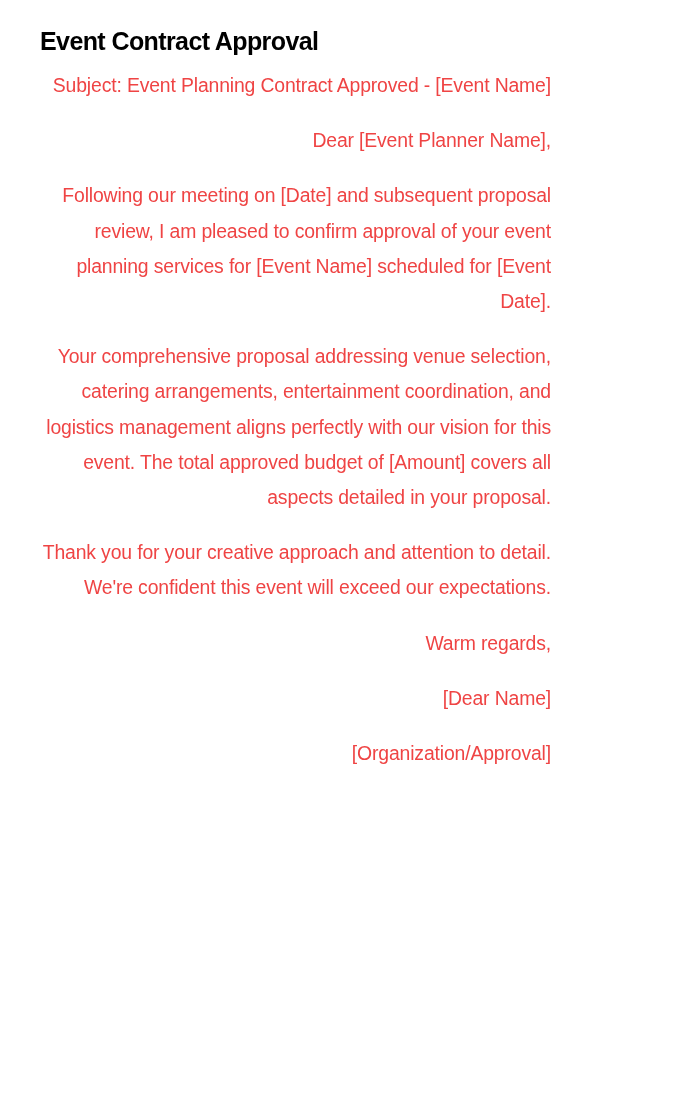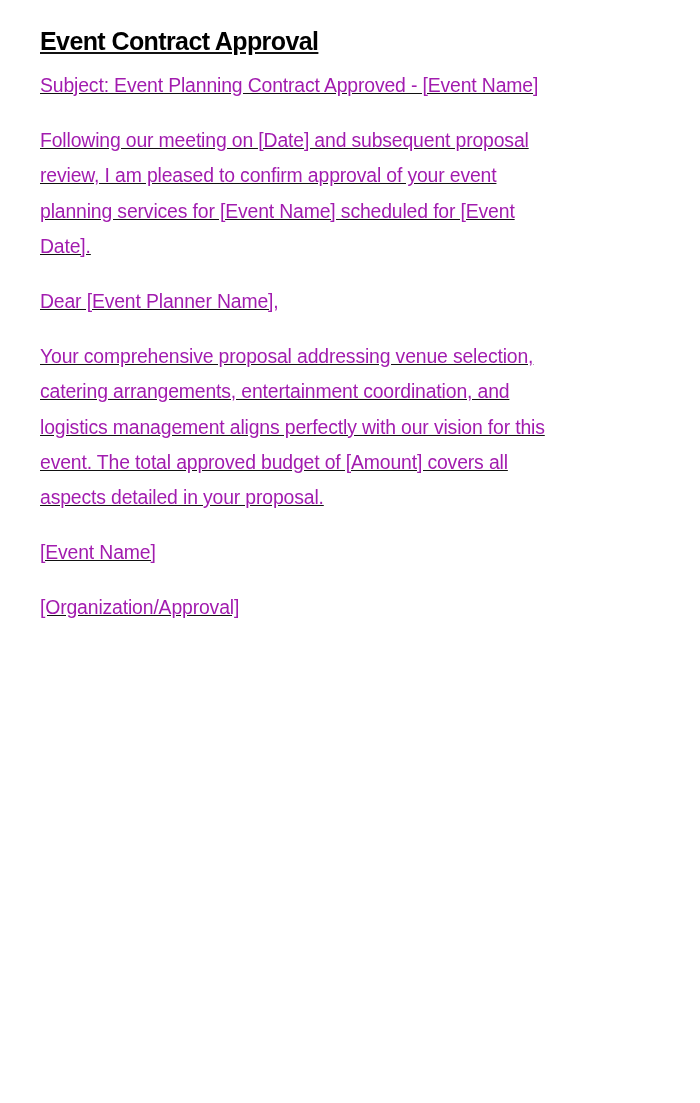--- a/index.html
+++ b/index.html
@@ -11,46 +11,48 @@
       width: 700px;
       height: 1103px;
       overflow: hidden;
       font-family: "Liberation Sans", sans-serif;
       color: #111111;
     }
     .page {
       padding: 24px 40px 0 40px;
       box-sizing: border-box;
       width: 591px;
-      text-decoration: underline;
     }
     .title {
       font-family: "Liberation Sans", sans-serif;
       font-weight: bold;
       font-size: 25px;
       letter-spacing: -0.6px;
       line-height: 34px;
       margin: 0 0 10px 0;
       color: #000000;
     }
     .para {
       font-size: 19.4px;
       line-height: 35.2px;
       margin: 0 0 20px 0;
       letter-spacing: -0.15px;
-      color: #a21caf;
+      color: #ef4444;
+      text-align: right;
     }
     .para.single {
       margin-bottom: 20px;
     }
   </style>
 </head>
 <body>
 
 <div class="page">
   <h1 class="title">Event Contract Approval</h1>
   <p class="para single">Subject: Event Planning Contract Approved - [Event Name]</p>
+  <p class="para single">Dear [Event Planner Name],</p>
   <p class="para">Following our meeting on [Date] and subsequent proposal review, I am pleased to confirm approval of your event planning services for [Event Name] scheduled for [Event Date].</p>
-  <p class="para single">Dear [Event Planner Name],</p>
   <p class="para">Your comprehensive proposal addressing venue selection, catering arrangements, entertainment coordination, and logistics management aligns perfectly with our vision for this event. The total approved budget of [Amount] covers all aspects detailed in your proposal.</p>
-  <p class="para single">[Event Name]</p>
+  <p class="para">Thank you for your creative approach and attention to detail. We're confident this event will exceed our expectations.</p>
+  <p class="para single">Warm regards,</p>
+  <p class="para single">[Dear Name]</p>
   <p class="para single">[Organization/Approval]</p>
 </div>
 
 </body></html>

